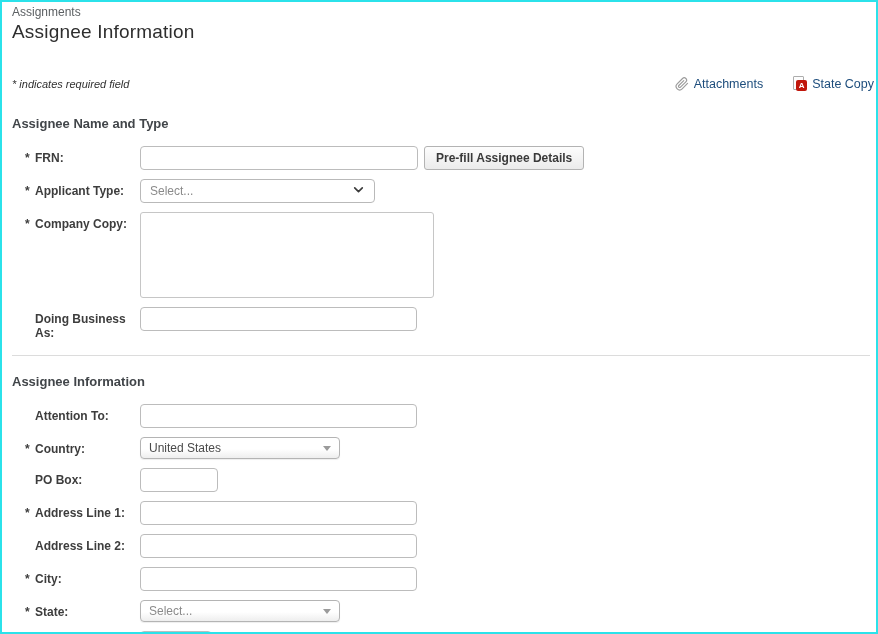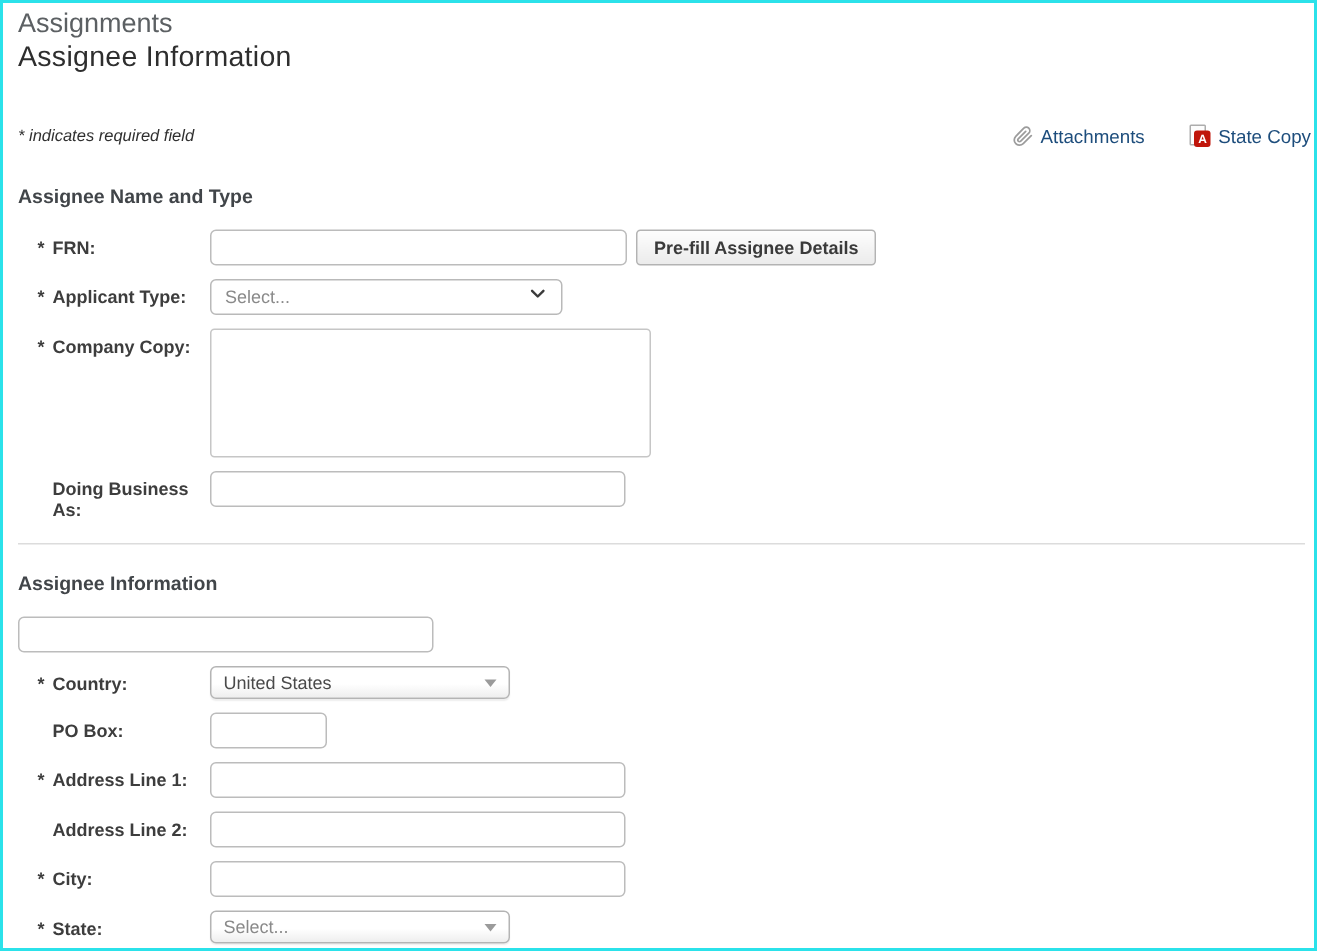--- a/index.html
+++ b/index.html
@@ -12,21 +12,21 @@
     height: 634px;
     background: #ffffff;
     border: 2px solid #2be2ea;
     overflow: hidden;
     padding: 0 0 0 10px;
   }
 
   
   .breadcrumb {
     margin-top: 3px;
-    font-size: 18px;
+    font-size: 12px;
     color: #5c6063;
   }
   .page-title {
     margin-top: 2px;
     font-size: 19px;
     font-weight: 400;
     color: #2e2e2e;
     letter-spacing: 0.2px;
   }
 
@@ -296,20 +296,23 @@
 
   </div>
 
   <hr class="divider">
 
   <div class="section-heading heading-2">Assignee Information</div>
 
   <div class="rows">
 
     <div class="row">
+      <div class="label-cell">
+        <span>Attention To:</span>
+      </div>
       <div class="field-cell">
         <input class="text-input" type="text" style="">
       </div>
     </div>
 
     <div class="row">
       <div class="label-cell">
         <span class="req">*</span>
         <span>Country:</span>
       </div>

